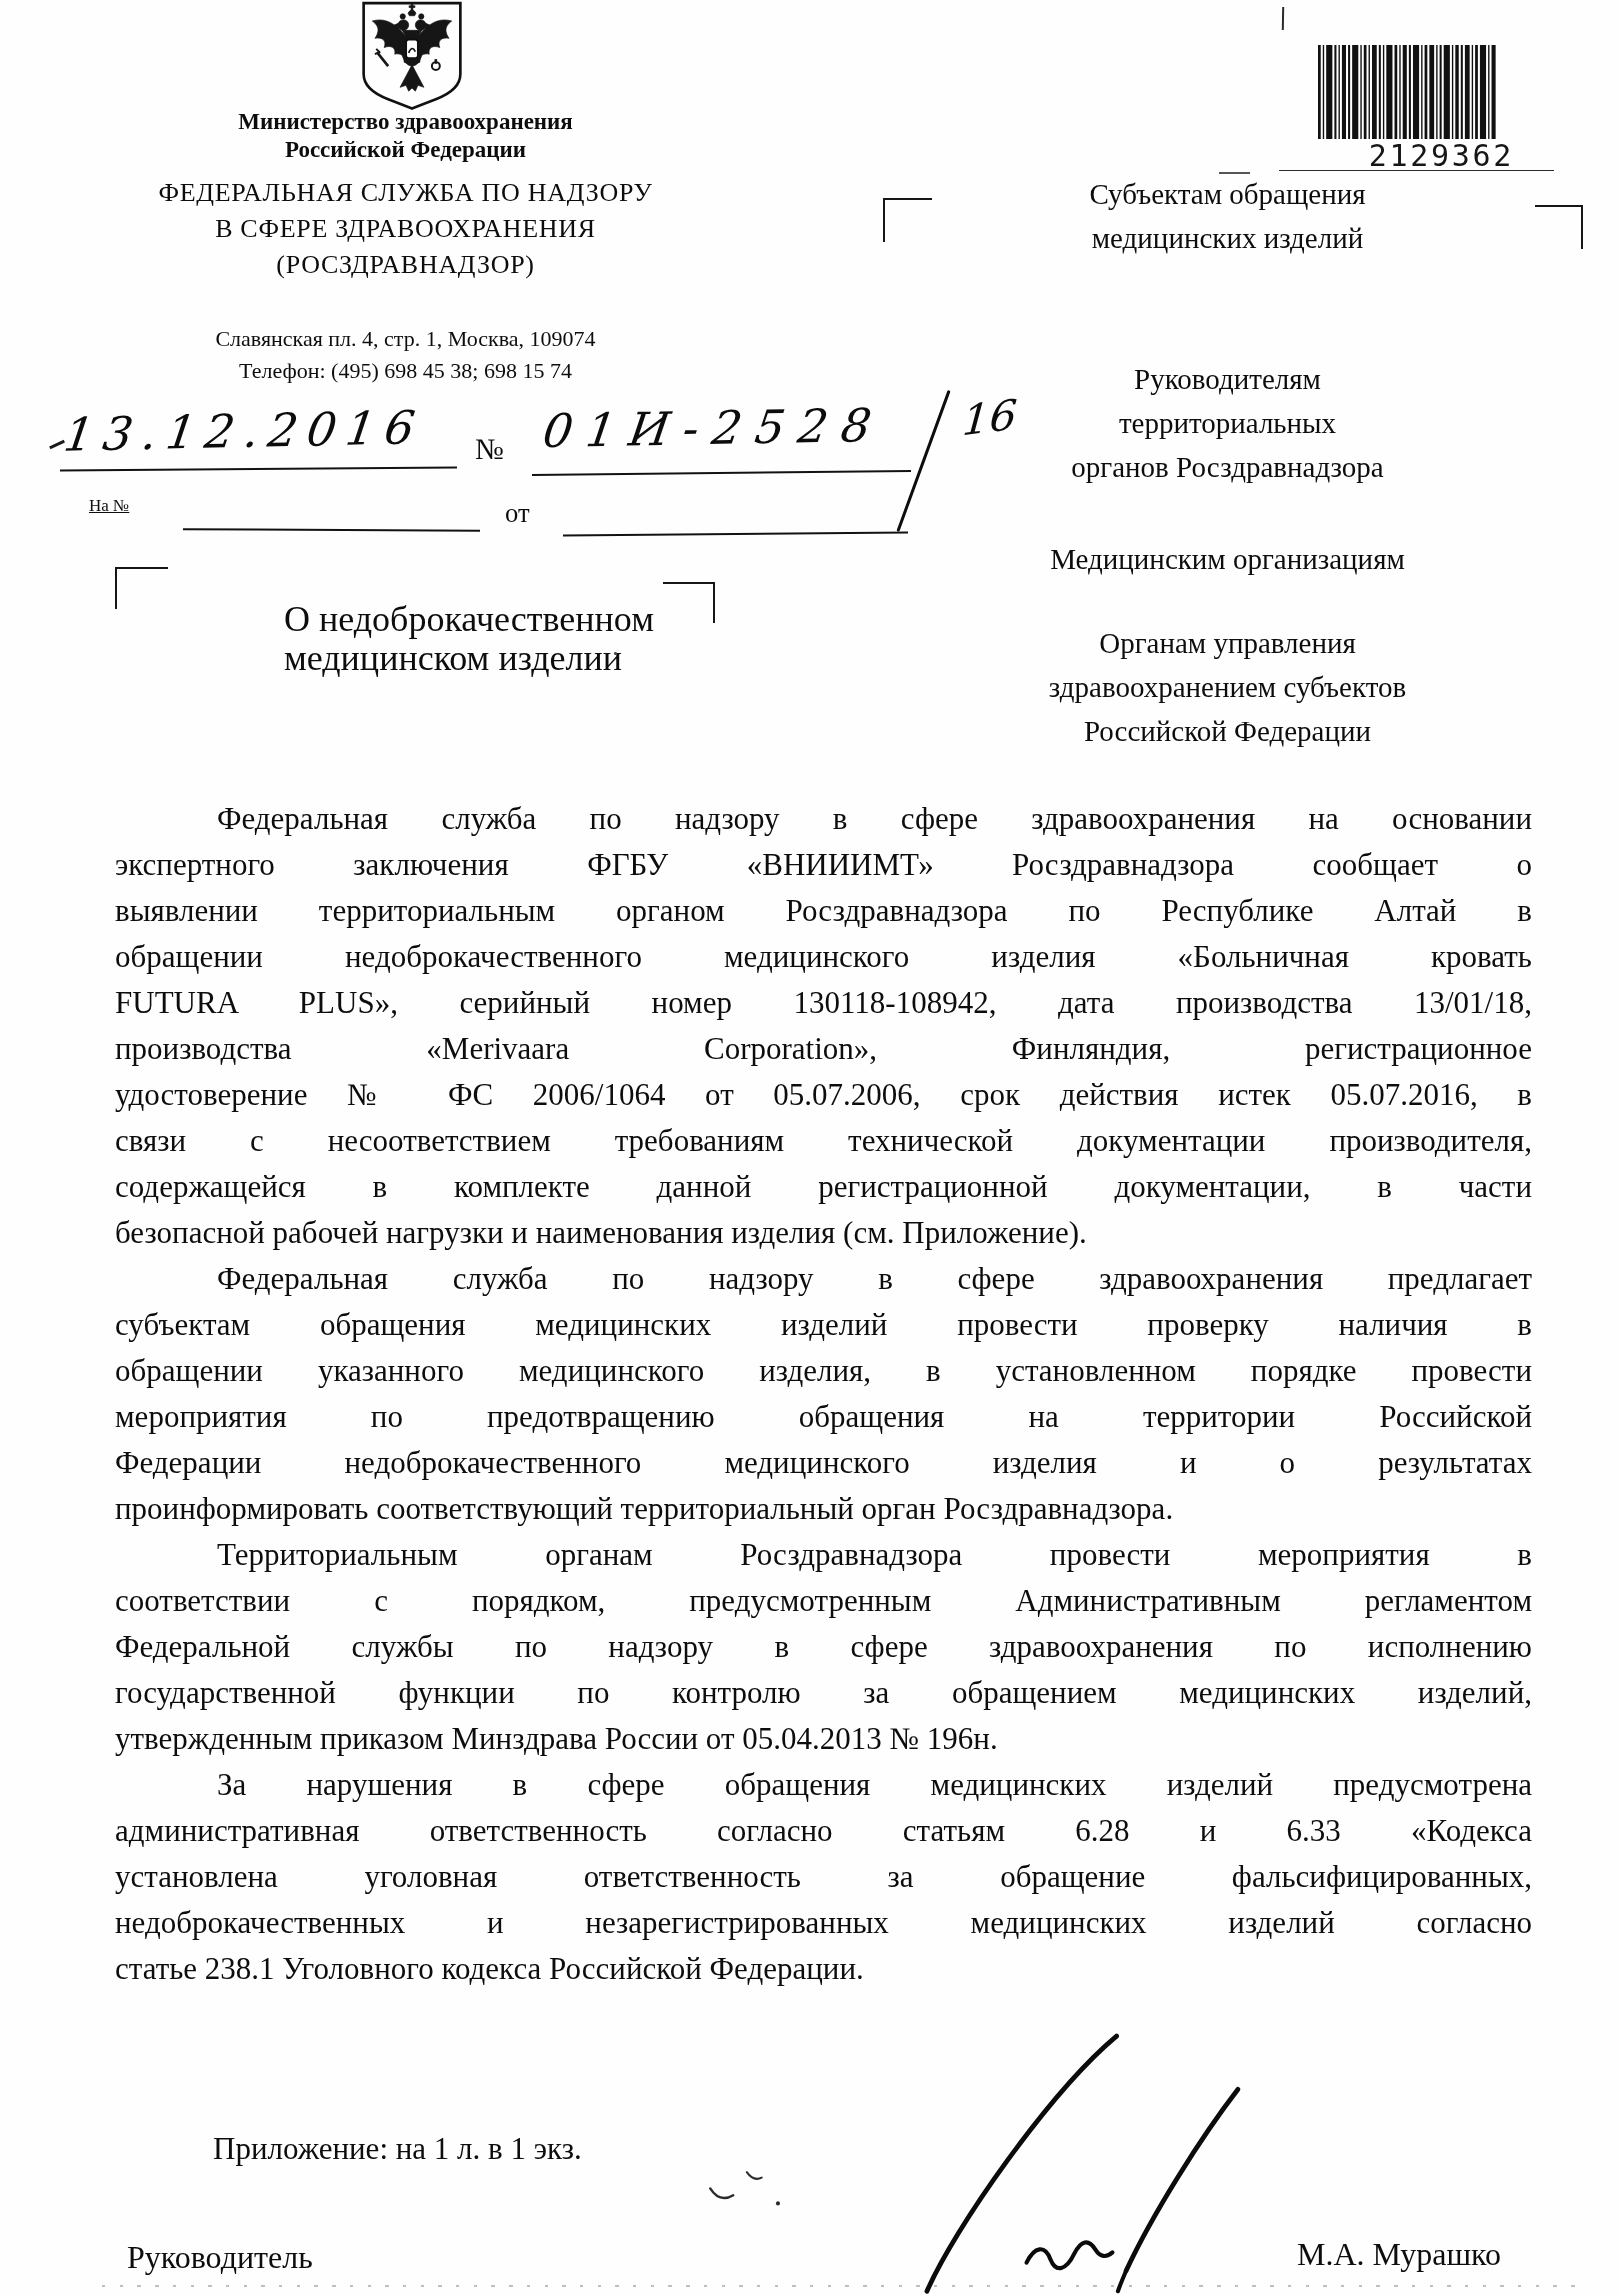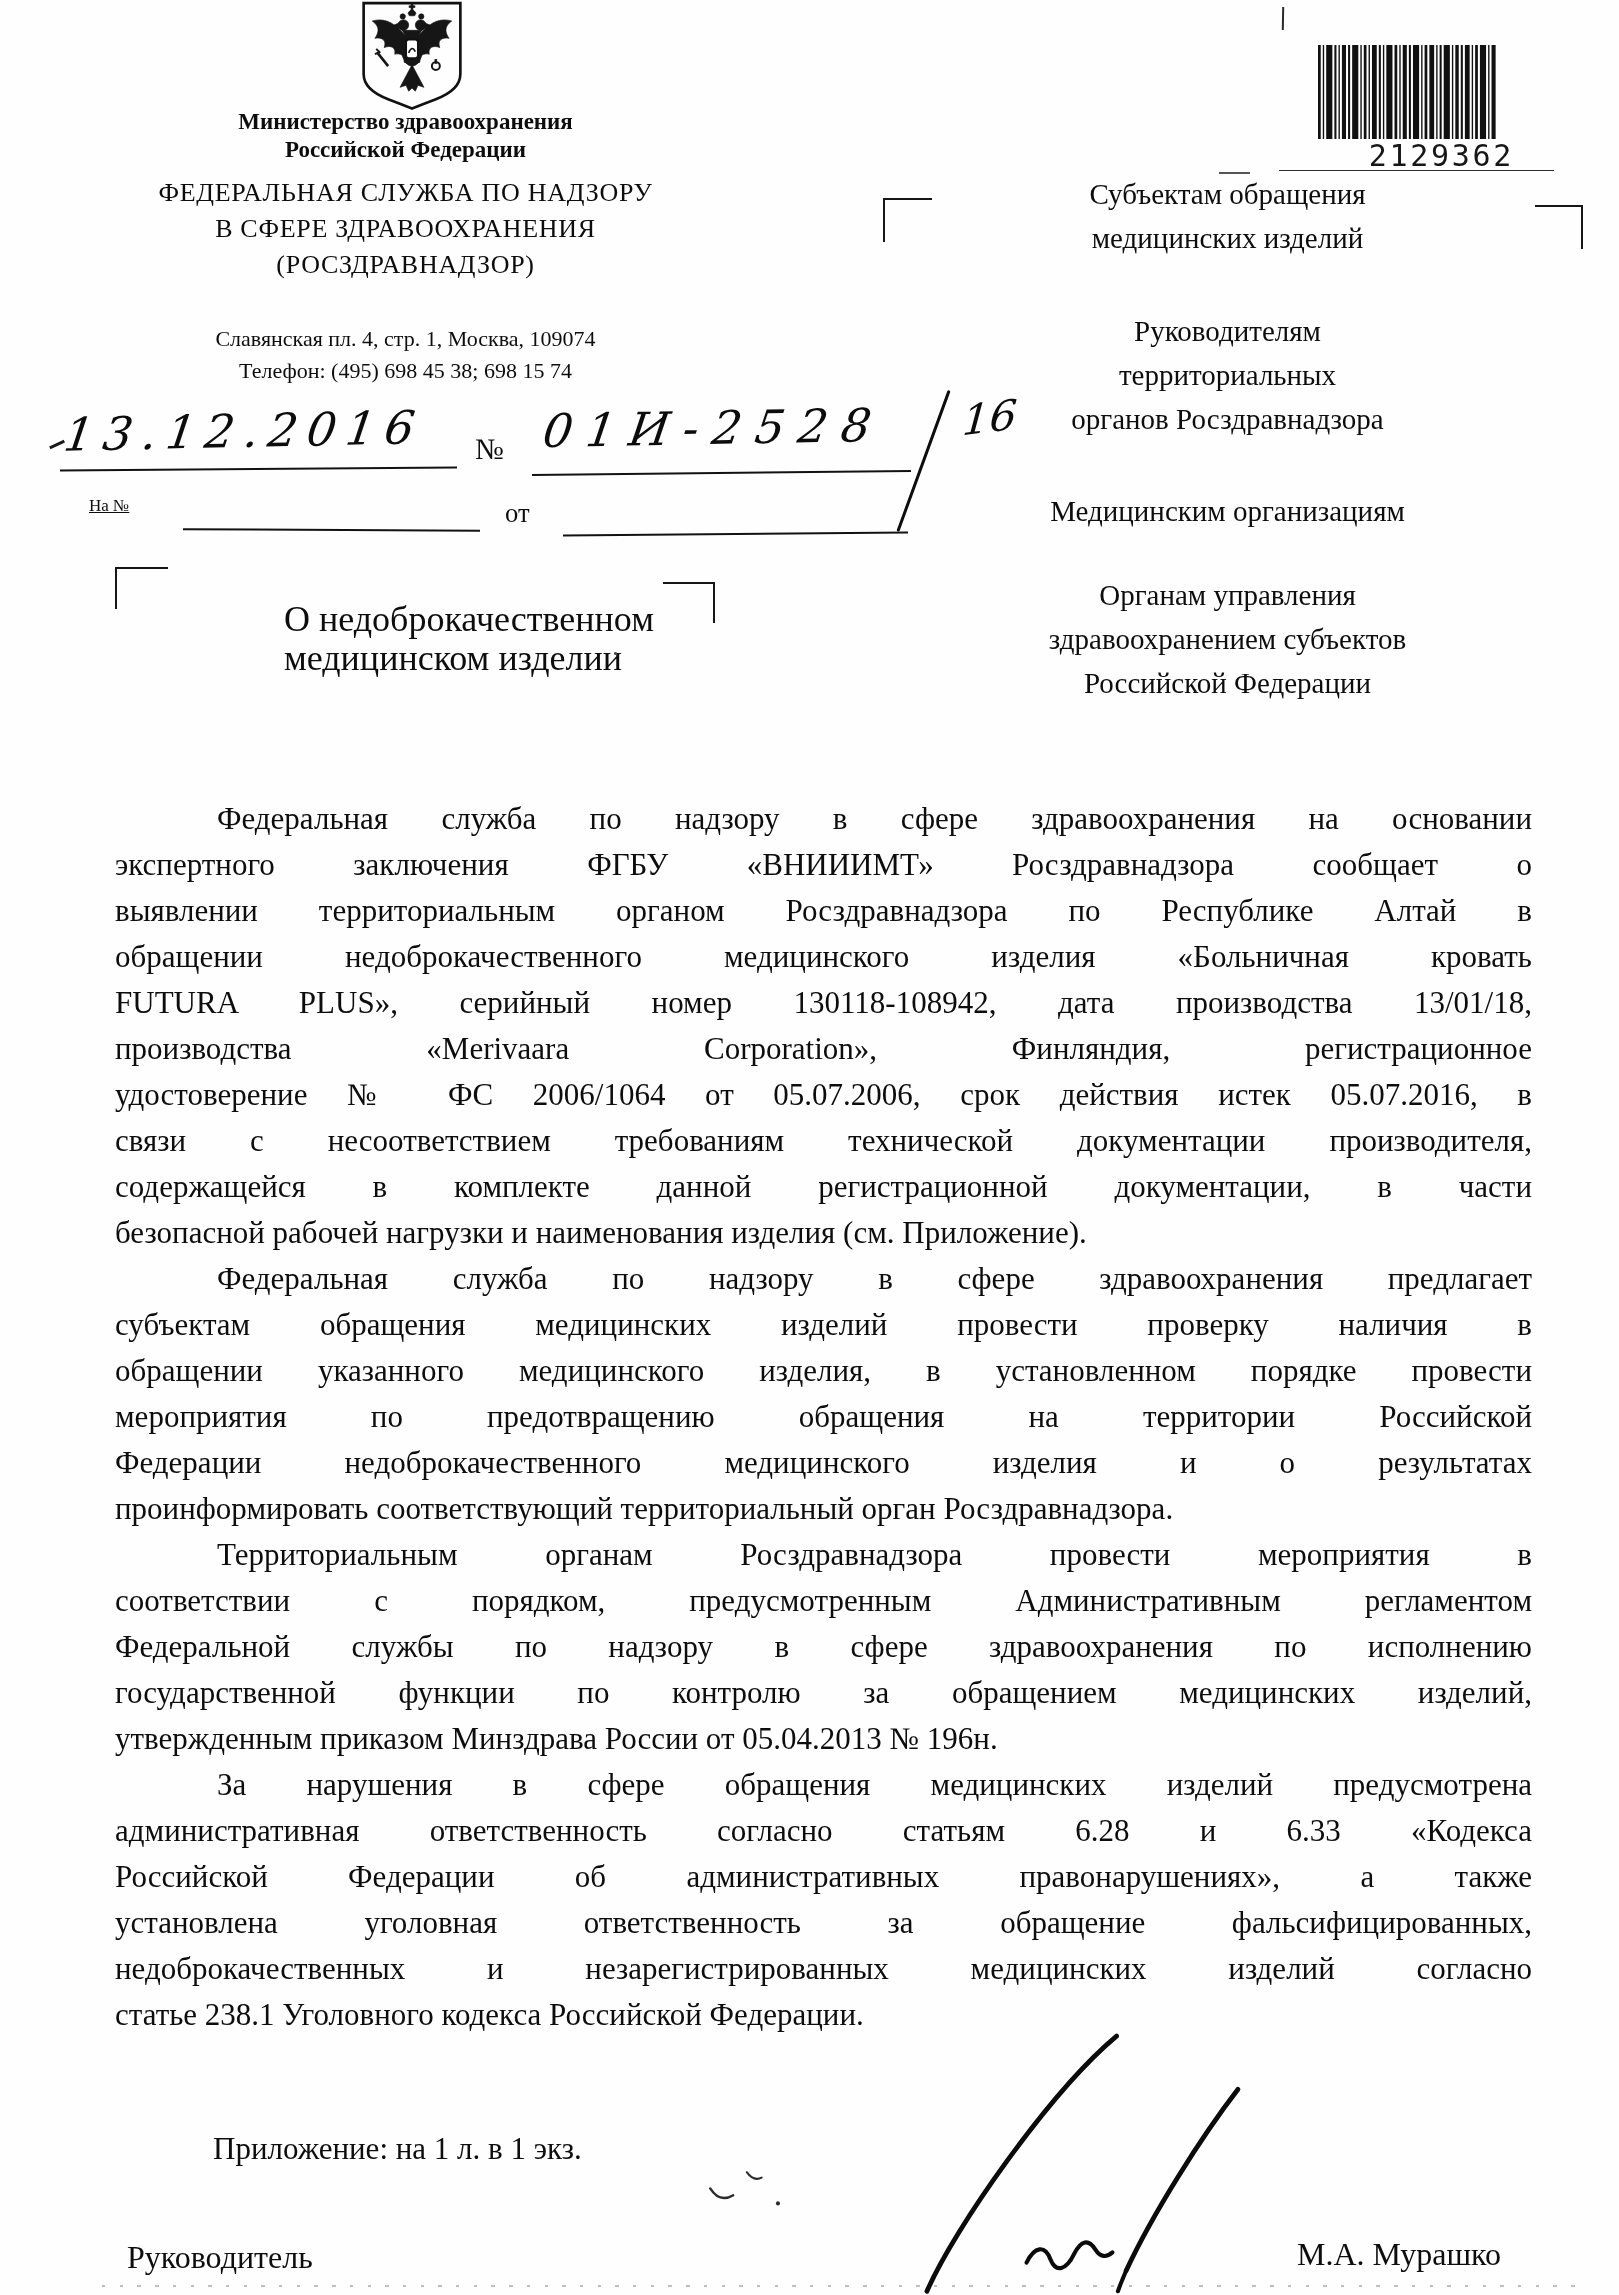--- a/index.html
+++ b/index.html
@@ -46,21 +46,21 @@
   
   #barcode { left:1318px; top:45px; width:179px; height:94px; }
   #barcode-number { left:1301px; top:138px; width:213px; text-align:right;
                     font-family:"DejaVu Sans Mono",monospace; font-size:30px; letter-spacing:2.7px; color:#161616; }
   #barcode-uline { left:1279px; top:170px; width:275px; height:1.4px; background:#2c2c2c; }
   #barcode-uline2 { left:1219px; top:172px; width:31px; height:2px; background:#555; }
   #tick-top { left:1282px; top:6.8px; width:2px; height:23px; background:#2a2a2a; transform:rotate(1deg); }
 
   
   #recipients { left:882px; top:172px; width:691px; text-align:center; font-size:29px; line-height:44px; }
-  .recipient:nth-of-type(1) { margin-bottom:49px; }
+  .recipient:nth-of-type(1) { margin-bottom:97px; }
   .recipient:nth-of-type(2) { margin-bottom:48px; }
   .recipient:nth-of-type(3) { margin-bottom:40px; }
 
   
   #body-text { left:115px; top:796px; width:1417px; font-size:31px; line-height:46px; }
   .bline { text-align:justify; text-align-last:justify; }
   .bline.bfirst { text-indent:102px; }
   .bline.bend { text-align-last:left; }
 
   #attachment-line { left:213px; top:2131px; font-size:31px; }
@@ -224,21 +224,20 @@
       <div class="bline">мероприятия по предотвращению обращения на территории Российской</div>
       <div class="bline">Федерации недоброкачественного медицинского изделия и о результатах</div>
       <div class="bline bend">проинформировать соответствующий территориальный орган Росздравнадзора.</div>
       <div class="bline bfirst">Территориальным органам Росздравнадзора провести мероприятия в</div>
       <div class="bline">соответствии с порядком, предусмотренным Административным регламентом</div>
       <div class="bline">Федеральной службы по надзору в сфере здравоохранения по исполнению</div>
       <div class="bline">государственной функции по контролю за обращением медицинских изделий,</div>
       <div class="bline bend">утвержденным приказом Минздрава России от 05.04.2013 № 196н.</div>
       <div class="bline bfirst">За нарушения в сфере обращения медицинских изделий предусмотрена</div>
       <div class="bline">административная ответственность согласно статьям 6.28 и 6.33 «Кодекса</div>
-      <div class="bline">Российской Федерации об административных правонарушениях», а также</div>
       <div class="bline">установлена уголовная ответственность за обращение фальсифицированных,</div>
       <div class="bline">недоброкачественных и незарегистрированных медицинских изделий согласно</div>
       <div class="bline bend">статье 238.1 Уголовного кодекса Российской Федерации.</div>
     </div>
 
   <div id="attachment-line" class="abs">Приложение: на 1 л. в 1 экз.</div>
   <div id="signer-title" class="abs">Руководитель</div>
   <div id="signer-name" class="abs">М.А. Мурашко</div>
 
   <svg id="signature" class="abs" viewBox="0 0 560 406" xmlns="http://www.w3.org/2000/svg">

